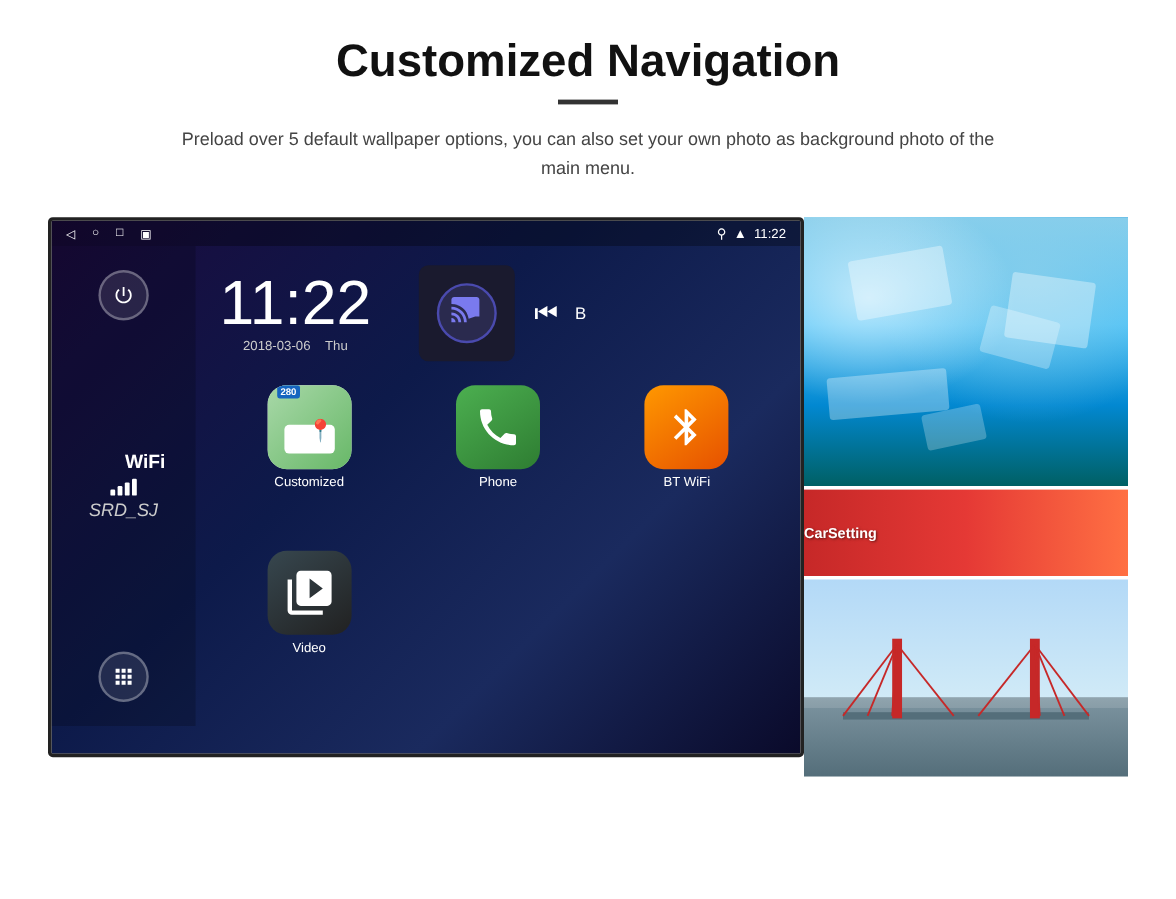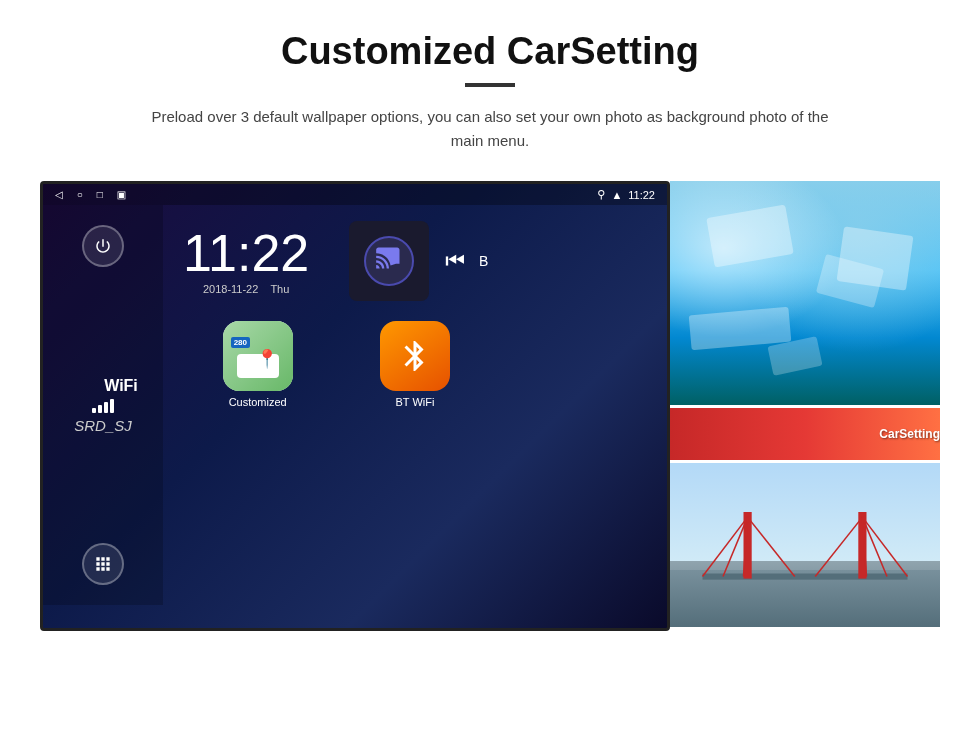--- a/index.html
+++ b/index.html
@@ -285,21 +285,21 @@
       width: 60%;
       height: 35%;
       background: #fff;
       bottom: 18%;
       left: 20%;
       border-radius: 4px;
     }
 
     .nav-badge {
       position: absolute;
-      top: 16px;
+      top: 0;
       left: 8px;
       background: #1565c0;
       color: #fff;
       font-size: 8px;
       font-weight: bold;
       padding: 1px 3px;
       border-radius: 2px;
     }
 
     .nav-pin {
@@ -369,25 +369,25 @@
 
     .ice-block {
       position: absolute;
       background: rgba(255,255,255,0.7);
       border-radius: 3px;
     }
 
     
     .wallpaper-middle {
       width: 100%;
-      height: 52px;
+      height: 72px;
       background: linear-gradient(90deg, #c62828, #e53935, #ff7043);
       display: flex;
       align-items: center;
-      justify-content: flex-end;
+      justify-content: flex-start;
       overflow: hidden;
       position: relative;
     }
 
     .car-setting-label {
       color: #fff;
       font-size: 12px;
       font-weight: bold;
       text-shadow: 1px 1px 2px rgba(0,0,0,0.5);
     }
@@ -416,23 +416,23 @@
       position: absolute;
       bottom: 0; left: 0; right: 0;
       height: 35%;
       background: linear-gradient(180deg, #78909c 0%, #546e7a 100%);
     }
 
   </style>
 </head>
 <body>
 
-<h1 class="page-title">Customized CarSetting</h1>
+<h1 class="page-title">Customized Navigation</h1>
 <div class="title-divider"></div>
-<p class="page-subtitle">Preload over 3 default wallpaper options, you can also set your own photo as background photo of the main menu.</p>
+<p class="page-subtitle">Preload over 5 default wallpaper options, you can also set your own photo as background photo of the main menu.</p>
 
 <div class="main-content">
 
   <div class="android-screen">
 
     <div class="status-bar">
       <div class="status-bar-left">
         <span class="nav-icon">◁</span>
         <span class="nav-icon">○</span>
         <span class="nav-icon">□</span>
@@ -471,21 +471,21 @@
           </svg>
         </div>
       </div>
 
       <div class="screen-center">
 
         <div class="clock-area">
           <div class="clock-section">
             <div class="clock-time">11:22</div>
             <div class="clock-date">
-              <span>2018-11-22</span>
+              <span>2018-03-06</span>
               &nbsp;&nbsp;
               <span>Thu</span>
             </div>
           </div>
 
           <div class="media-widget">
             <div class="media-icon-box">
               <div class="media-icon-inner">
                 <span class="wifi-cast-icon">
                   <svg width="28" height="28" viewBox="0 0 24 24" fill="#7a7aee">
@@ -506,32 +506,49 @@
           <div class="app-item">
             <div class="app-icon icon-nav">
               <div class="nav-map"></div>
               <div class="nav-road"></div>
               <div class="nav-badge">280</div>
               <div class="nav-pin">📍</div>
             </div>
             <span class="app-label">Customized</span>
           </div>
 
+          <div class="app-item">
+            <div class="app-icon icon-phone">
+              <svg width="40" height="40" viewBox="0 0 24 24" fill="white">
+                <path d="M6.62 10.79c1.44 2.83 3.76 5.14 6.59 6.59l2.2-2.2c.27-.27.67-.36 1.02-.24 1.12.37 2.33.57 3.57.57.55 0 1 .45 1 1V20c0 .55-.45 1-1 1-9.39 0-17-7.61-17-17 0-.55.45-1 1-1h3.5c.55 0 1 .45 1 1 0 1.25.2 2.45.57 3.57.11.35.03.74-.25 1.02l-2.2 2.2z"></path>
+              </svg>
+            </div>
+            <span class="app-label">Phone</span>
+          </div>
 
 
           <div class="app-item">
             <div class="app-icon icon-bt">
               <svg width="36" height="36" viewBox="0 0 24 24" fill="white">
                 <path d="M17.71 7.71L12 2h-1v7.59L6.41 5 5 6.41 10.59 12 5 17.59 6.41 19 11 14.41V22h1l5.71-5.71-4.3-4.29 4.3-4.29zM13 5.83l1.88 1.88L13 9.59V5.83zm1.88 10.46L13 18.17v-3.76l1.88 1.88z"></path>
               </svg>
             </div>
             <span class="app-label">BT WiFi</span>
           </div>
 
 
+          <div class="app-item">
+            <div class="app-icon icon-video">
+
+              <svg width="44" height="44" viewBox="0 0 24 24" fill="white">
+                <path d="M4 6H2v14c0 1.1.9 2 2 2h14v-2H4V6zm16-4H8c-1.1 0-2 .9-2 2v12c0 1.1.9 2 2 2h12c1.1 0 2-.9 2-2V4c0-1.1-.9-2-2-2zm-8 12.5v-9l6 4.5-6 4.5z"></path>
+              </svg>
+            </div>
+            <span class="app-label">Video</span>
+          </div>
 
         </div>
       </div>
     </div>
   </div>
 
   <div class="wallpaper-panel">
 
     <div class="wallpaper-top">
       <div class="wallpaper-ice"></div>

